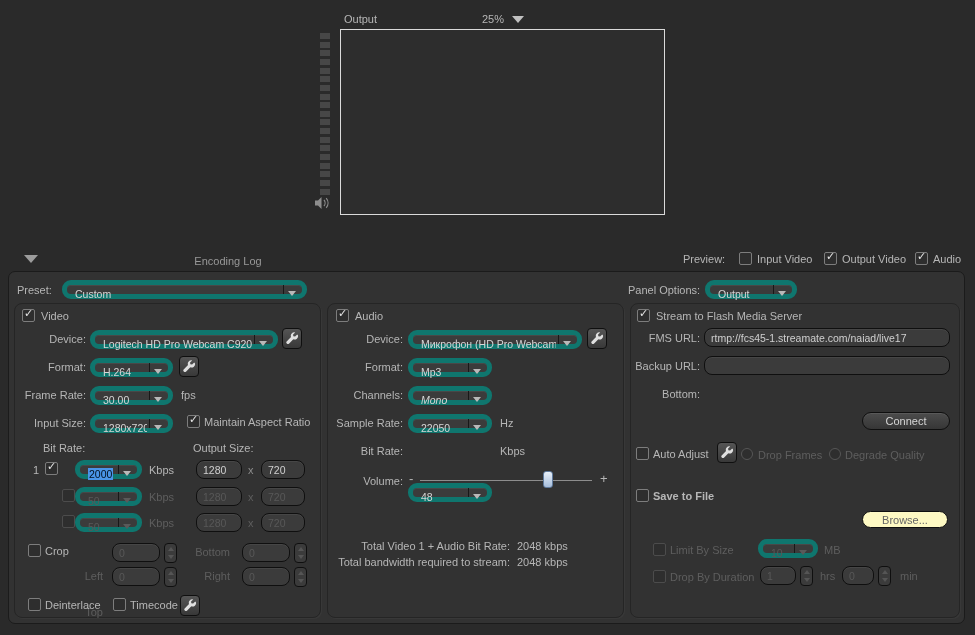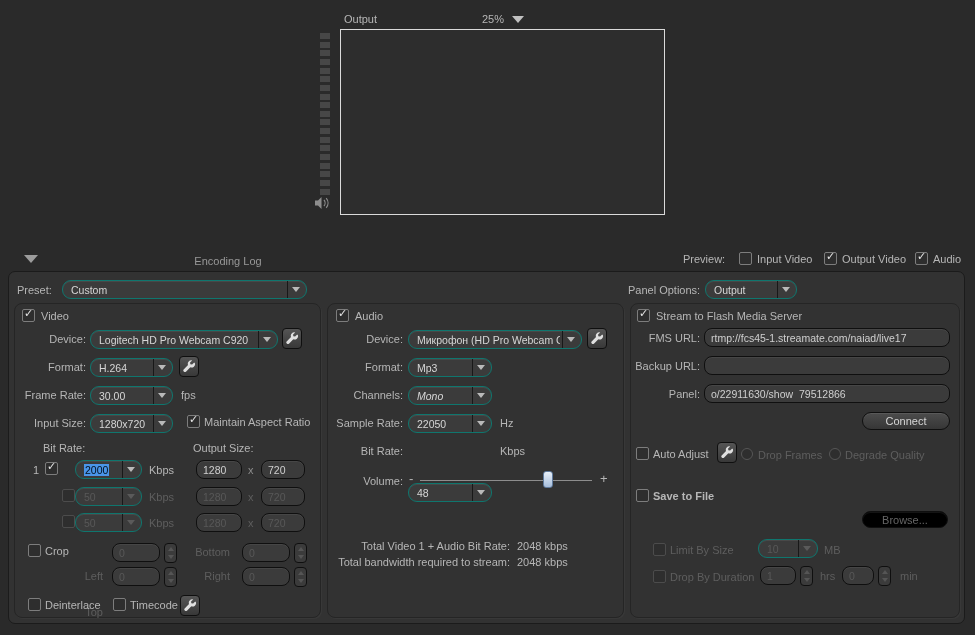--- a/index.html
+++ b/index.html
@@ -5,21 +5,21 @@
   html,body{margin:0;padding:0;background:#222;}
   #app{position:relative;width:975px;height:635px;background:#2a2a2a;
        font-family:"Liberation Sans",sans-serif;overflow:hidden;}
   .lbl{position:absolute;font-size:11px;color:#b6b6b6;white-space:nowrap;line-height:12px;}
   .rlbl{text-align:right;}
   .dim{color:#5e5e5e !important;}
   .bigpanel{position:absolute;left:8px;top:271px;width:957px;height:353px;
      background:#323232;border:1px solid #1b1b1b;border-radius:7px;box-sizing:border-box;}
   .group{position:absolute;background:#323232;border:1px solid #252525;border-radius:8px;
      box-shadow:1px 1px 0 rgba(255,255,255,0.03);box-sizing:border-box;}
-  .dd{position:absolute;height:19px;background:#3b3b3b;border:1px solid #0f766e;border-radius:9px;
+  .dd{position:absolute;height:19px;background:#3b3b3b;border:5px solid #0f766e;border-radius:9px;
      box-sizing:border-box;box-shadow:inset 0 1px 0 rgba(255,255,255,.07);}
   .dd-text{position:absolute;left:8px;right:21px;top:3px;font-size:10.5px;color:#d6d6d6;
      white-space:nowrap;overflow:hidden;}
   .dd-btn{position:absolute;right:0;top:0;bottom:0;width:18px;border-left:1px solid #181818;}
   .dd-btn::after{content:"";position:absolute;left:4px;top:6px;border-left:4px solid transparent;
      border-right:4px solid transparent;border-top:5px solid #b9b9b9;}
   .dd.dis .dd-text{color:#585858;}
   .dd.dis .dd-btn::after{border-top-color:#5a5a5a;}
   .txtbox{position:absolute;height:19px;background:#3b3b3b;border:1px solid #0f0f0f;border-radius:8px;
      box-sizing:border-box;box-shadow:inset 0 1px 0 rgba(255,255,255,.06);overflow:hidden;}
@@ -29,21 +29,21 @@
   .chk{position:absolute;width:11px;height:11px;background:#2e2e2e;border:1px solid #7d7d7d;
      border-radius:2px;color:#e6e6e6;font-size:11px;line-height:11px;text-align:center;}
   .chk.dis{border-color:#4c4c4c;}
   .chk span{position:relative;top:-2px;}
   .radio{position:absolute;width:10px;height:10px;border:1px solid #565656;border-radius:50%;background:#2e2e2e;}
   .wrench{position:absolute;width:20px;height:21px;background:linear-gradient(#555,#383838);
      border:1px solid #0f0f0f;border-radius:4px;display:flex;align-items:center;justify-content:center;box-sizing:border-box;}
   .btn{position:absolute;background:linear-gradient(#4c4c4c,#363636);border:1px solid #0f0f0f;
      border-radius:9px;color:#d6d6d6;font-size:11px;text-align:center;box-sizing:border-box;
      box-shadow:inset 0 1px 0 rgba(255,255,255,.08);}
-  .btn.dis{background:#000000;color:#666;}
+  .btn.dis{background:#fef9c3;color:#666;}
   .spin{position:absolute;width:13px;height:20px;background:#3b3b3b;border:1px solid #0f0f0f;border-radius:4px;
      box-sizing:border-box;display:flex;flex-direction:column;align-items:center;justify-content:space-evenly;}
   .spin i{display:block;width:0;height:0;border-left:3px solid transparent;border-right:3px solid transparent;}
   .spin .up{border-bottom:4px solid #9a9a9a;}
   .spin .dn{border-top:4px solid #9a9a9a;}
   .spin.dis .up{border-bottom-color:#555;}
   .spin.dis .dn{border-top-color:#555;}
   .tab-active{position:absolute;left:55px;top:250px;width:126px;height:22px;background:#323232;
      clip-path:polygon(0 100%,5px 0,calc(100% - 13px) 0,100% 100%);color:#c8c8c8;font-size:11px;
      text-align:center;line-height:22px;}
@@ -296,24 +296,21 @@
   <span class="lbl rlbl" style="left:628px;top:332px;width:72px;">FMS URL:</span>
   <div class="txtbox" style="left:704px;top:328px;width:246px;">
       <span>rtmp://fcs45-1.streamate.com/naiad/live17</span>
     </div>
 
   <span class="lbl rlbl" style="left:628px;top:360px;width:72px;">Backup URL:</span>
   <div class="txtbox" style="left:704px;top:356px;width:246px;">
       <span></span>
     </div>
 
-  <span class="lbl rlbl" style="left:628px;top:388px;width:72px;">Panel:</span>
-  <div class="txtbox" style="left:704px;top:384px;width:246px;">
-      <span>o/22911630/show  79512866</span>
-    </div>
+  <span class="lbl rlbl" style="left:628px;top:388px;width:72px;">Bottom:</span>
 
   <div class="btn" style="left:862px;top:412px;width:88px;height:18px;line-height:17px;">Connect</div>
 
   <div class="chk" style="left:636px;top:447px;"></div>
   <span class="lbl" style="left:653px;top:448px;">Auto Adjust</span>
   <div class="wrench" style="left:717px;top:442px;">
     <svg width="13" height="13" viewBox="0 0 16 16">
         <path d="M13.8 3 L11.2 5.6 9 5.3 8.7 3.1 11.3 0.5 A4.3 4.3 0 0 0 6.2 6.2 L0.8 11.6 A2 2 0 0 0 3.6 14.4 L9 9 A4.3 4.3 0 0 0 14.7 3.9 Z" fill="#e0e0e0"></path>
       </svg>
   </div>

